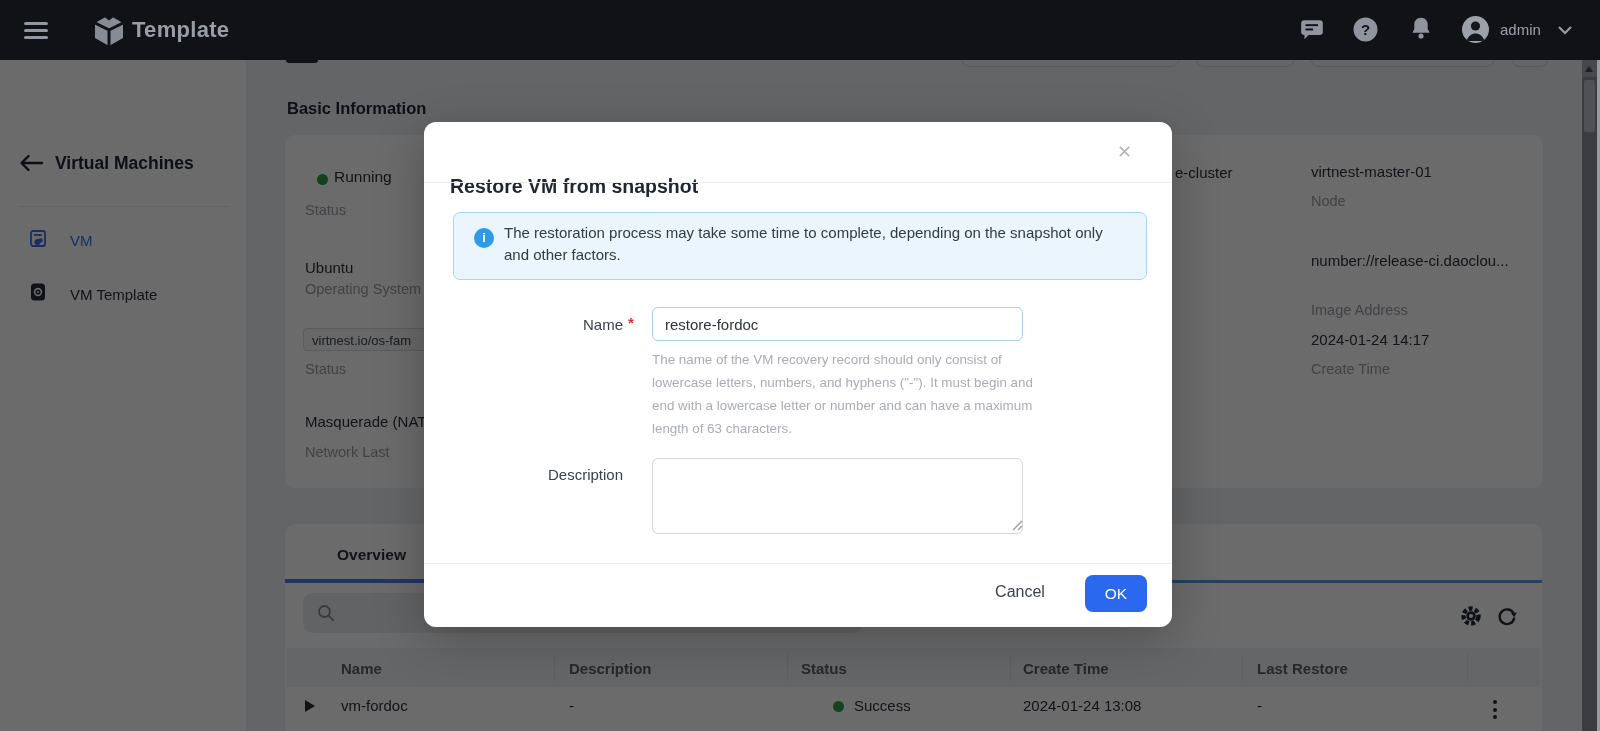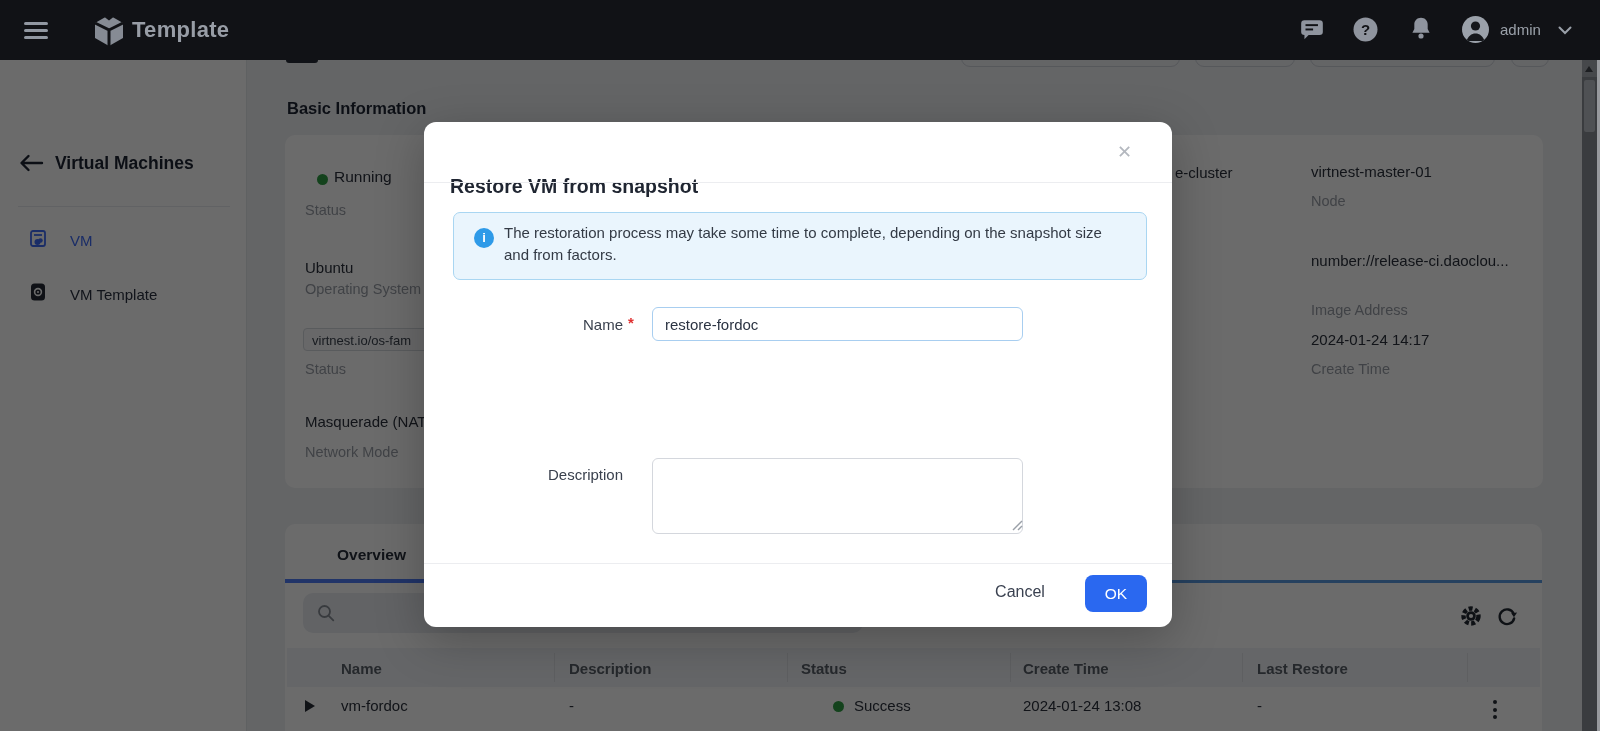--- a/index.html
+++ b/index.html
@@ -136,21 +136,21 @@
 
     <span class="fval" style="left:20px;top:124px;">Ubuntu</span>
     <span class="flab" style="left:20px;top:146px;">Operating System</span>
 
     <span class="tag" style="left:18px;top:193px;">
       <span>virtnest.io/os-fam</span>
     </span>
     <span class="flab" style="left:20px;top:226px;">Status</span>
 
     <span class="fval" style="left:20px;top:278px;">Masquerade (NAT)</span>
-    <span class="flab" style="left:20px;top:309px;">Network Mode</span>
+    <span class="flab" style="left:20px;top:309px;">Network Last</span>
 
     <span class="fval" style="left:890px;top:29px;">e-cluster</span>
 
     <span class="fval" style="left:1026px;top:28px;">virtnest-master-01</span>
     <span class="flab" style="left:1026px;top:58px;">Node</span>
 
     <span class="fval" style="left:1026px;top:117px;">number://release-ci.daoclou...</span>
     <span class="flab" style="left:1026px;top:147px;margin-top:20px;">Image Address</span>
 
     <span class="fval" style="left:1026px;top:196px;">2024-01-24 14:17</span>
@@ -260,26 +260,27 @@
   </div>
   <div class="abs sliver"></div>
 
   <div class="abs modal">
     <div class="m-title">Restore VM from snapshot</div>
     <div class="m-close">✕</div>
     <div class="m-div" style="top:60px;"></div>
 
     <div class="m-alert">
       <div class="m-info">i</div>
-      <div class="m-alert-text">The restoration process may take some time to complete, depending on the snapshot size and from factors.</div>
+      <div class="m-alert-text">The restoration process may take some time to complete, depending on the snapshot only and other factors.</div>
     </div>
 
     <span class="m-label" style="left:36px;top:194px;">Name</span>
     <span class="m-star">*</span>
     <input class="m-input" type="text" value="restore-fordoc" style="">
+    <div class="m-help">The name of the VM recovery record should only consist of lowercase letters, numbers, and hyphens ("-"). It must begin and end with a lowercase letter or number and can have a maximum length of 63 characters.</div>
 
     <span class="m-label" style="left:36px;top:344px;">Description</span>
     <textarea class="m-textarea" style=""></textarea>
     <svg class="m-resize" width="14" height="14" viewBox="0 0 14 14">
       <line x1="12" y1="3" x2="3" y2="12" stroke="#9aa0a8" stroke-width="1.4"></line>
       <line x1="12" y1="8" x2="8" y2="12" stroke="#9aa0a8" stroke-width="1.4"></line>
     </svg>
 
     <div class="m-div" style="top:441px;"></div>
     <button class="m-cancel">Cancel</button>

